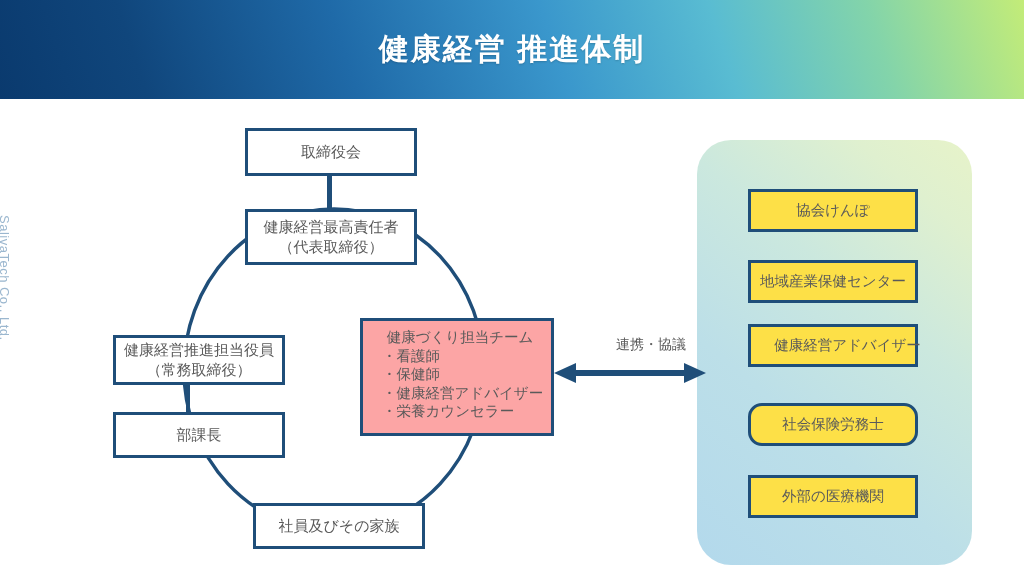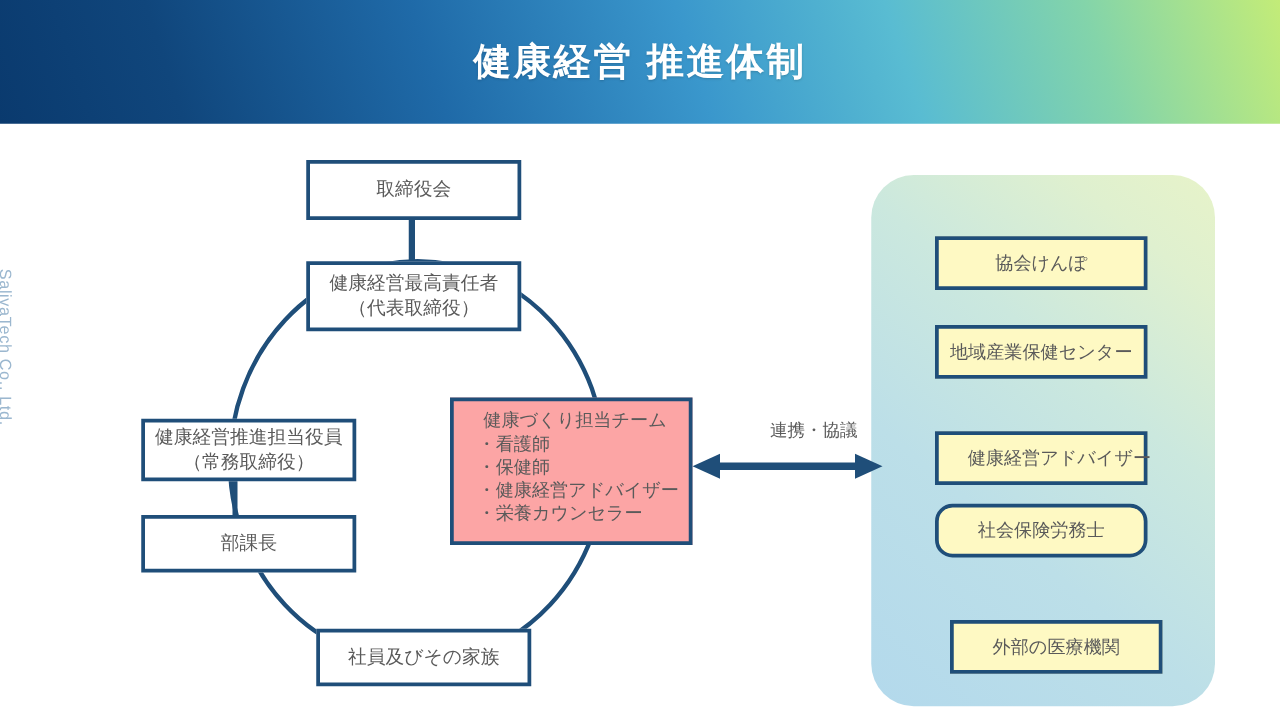--- a/index.html
+++ b/index.html
@@ -182,36 +182,36 @@
     border-radius: 34px;
     background: linear-gradient(40deg, #b3d9ec 0%, #bcdfe8 35%, #cbe8de 62%, #dff0cf 85%, #e7f3c9 100%);
     z-index: 1;
   }
   .partner-box {
     position: absolute;
     box-sizing: border-box;
     left: 748px;
     width: 170px;
     height: 43px;
-    background: #fef9c3;
+    background: #fde047;
     border: 3px solid #1f4e79;
     color: #5a5a5a;
     font-size: 14.5px;
     display: flex;
     align-items: center;
     justify-content: center;
     text-align: center;
     white-space: nowrap;
     z-index: 3;
   }
   #partner-0 { top: 189px; }
   #partner-1 { top: 260px; }
-  #partner-2 { top: 345px; padding-left: 29px; }
+  #partner-2 { top: 324px; padding-left: 29px; }
   #partner-3 { top: 403px; border-radius: 14px; }
-  #partner-4 { top: 496px; margin-left: 12px; }
+  #partner-4 { top: 475px; }
 </style>
 </head>
 <body>
 
 <div id="slide">
 
   <div id="header-banner"></div>
   <div id="header-title">健康経営 推進体制</div>
 
   <div id="company-label">SalivaTech Co., Ltd.</div>

